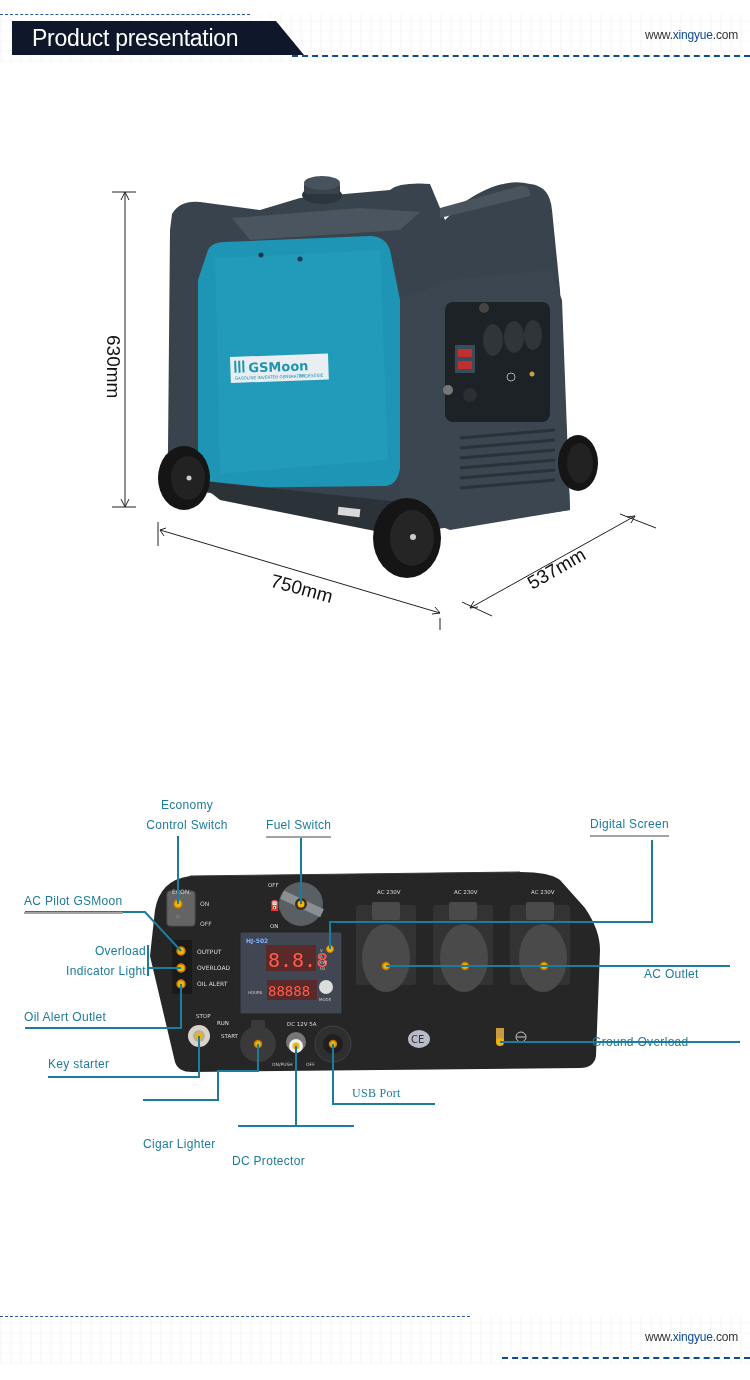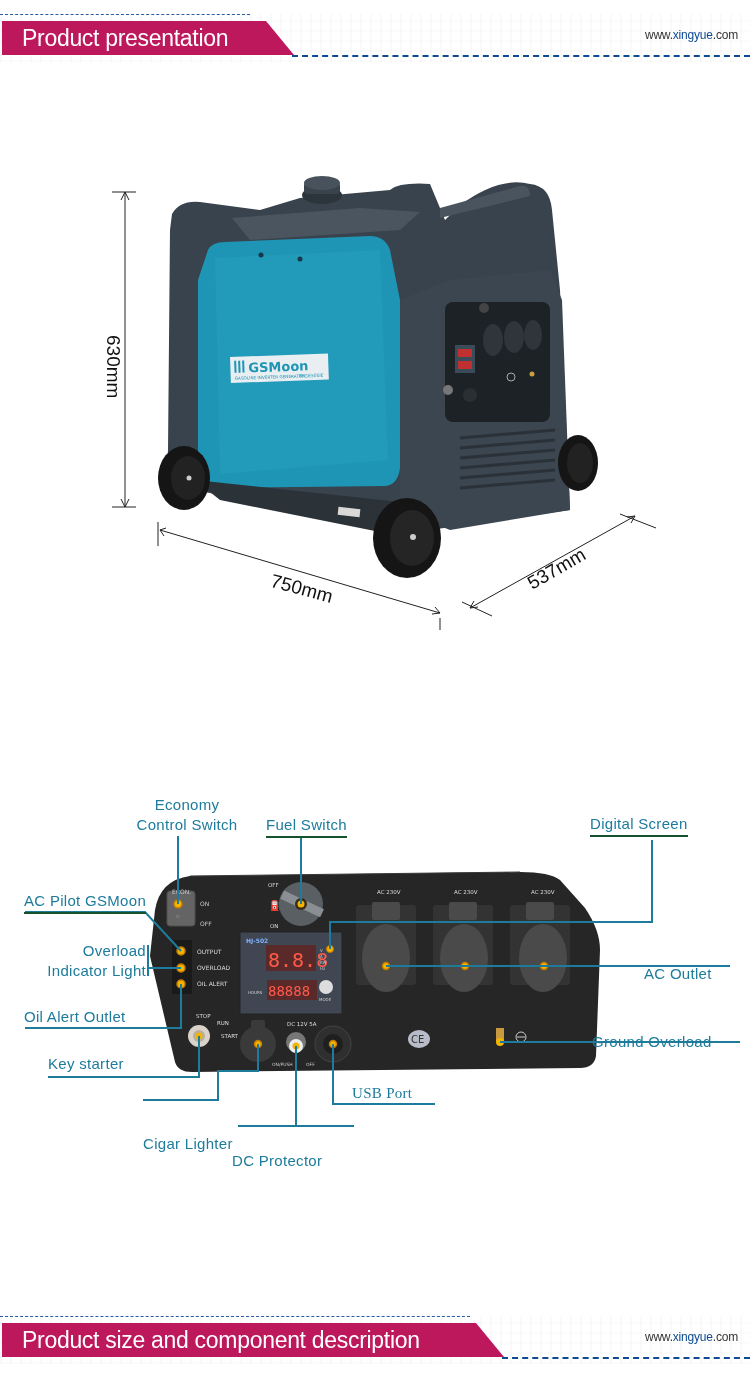--- a/index.html
+++ b/index.html
@@ -13,22 +13,22 @@
     background:
       repeating-linear-gradient(90deg, rgba(0,0,0,0.035) 0 2px, transparent 2px 10px),
       repeating-linear-gradient(0deg, rgba(0,0,0,0.025) 0 2px, transparent 2px 10px);
     opacity: 0.6;
   }
   .banner .top-dash {
     position: absolute; left: 0; top: 0; height: 0;
     border-top: 1px dashed #2c5aa0;
   }
   .banner .ribbon {
-    position: absolute; left: 2px; top: 7px; height: 34px;
-    background: #be185d;
+    position: absolute; left: 12px; top: 7px; height: 34px;
+    background: #0f172a;
     clip-path: polygon(0 0, calc(100% - 28px) 0, 100% 100%, 0 100%);
   }
   .banner .ribbon span {
     position: absolute; left: 20px; top: 4px;
     color: #ffffff; font-size: 23px; letter-spacing: -0.3px; white-space: nowrap;
   }
   .banner .bottom-dash {
     position: absolute; right: 0; top: 41px; height: 0;
     border-top: 2px dashed #0d4a91;
   }
@@ -39,24 +39,24 @@
   .banner .url .mid { color: #0d4a91; }
 
   
   .generator-area { position: absolute; left: 100px; top: 150px; width: 560px; height: 480px; }
 
   .dim-label { position: absolute; font-size: 19px; color: #111; white-space: nowrap; }
 
   
   .panel-area { position: absolute; left: 0; top: 780px; width: 750px; height: 420px; }
   .callout {
-    position: absolute; color: #1d7b9c; font-size: 15px; white-space: nowrap;
+    position: absolute; color: #1d7b9c; font-size: 12px; white-space: nowrap;
     letter-spacing: 0.3px; line-height: 20px;
   }
-  .callout.ul { border-bottom: 2px solid #14532d; padding-bottom: 1px; }
+  .callout.ul { border-bottom: 2px solid #a3a3a3; padding-bottom: 1px; }
   .callout.center { text-align: center; }
   .callout.right { text-align: right; }
 </style>
 </head>
 <body>
 
 <div class="banner" style="top:14px;">
   <div class="pattern"></div>
   <div class="top-dash" style="width:250px;"></div>
   <div class="ribbon" style="width:292px;">
@@ -328,20 +328,17 @@
   <div class="callout" style="left:592px; top:252px;">Ground Overload</div>
   <div class="callout" style="left:48px; top:295px; margin-top:-21px;">Key starter</div>
   <div class="callout" style="left:352px; top:324px; margin-top:-21px;font-family:Liberation Serif, serif;">USB Port</div>
   <div class="callout" style="left:143px; top:354px; margin-top:0;">Cigar Lighter</div>
   <div class="callout" style="left:232px; top:371px; margin-top:0;">DC Protector</div>
 </div>
 
 <div class="banner" style="top:1316px;">
   <div class="pattern"></div>
   <div class="top-dash" style="width:470px;"></div>
-  <div class="ribbon" style="width:502px;">
-    <span>Product size and component description</span>
-  </div>
   <div class="bottom-dash" style="width:248px;"></div>
   <div class="url">
     <span>www.</span><span class="mid">xingyue</span><span>.com</span>
   </div>
 </div>
 
 </body></html>

